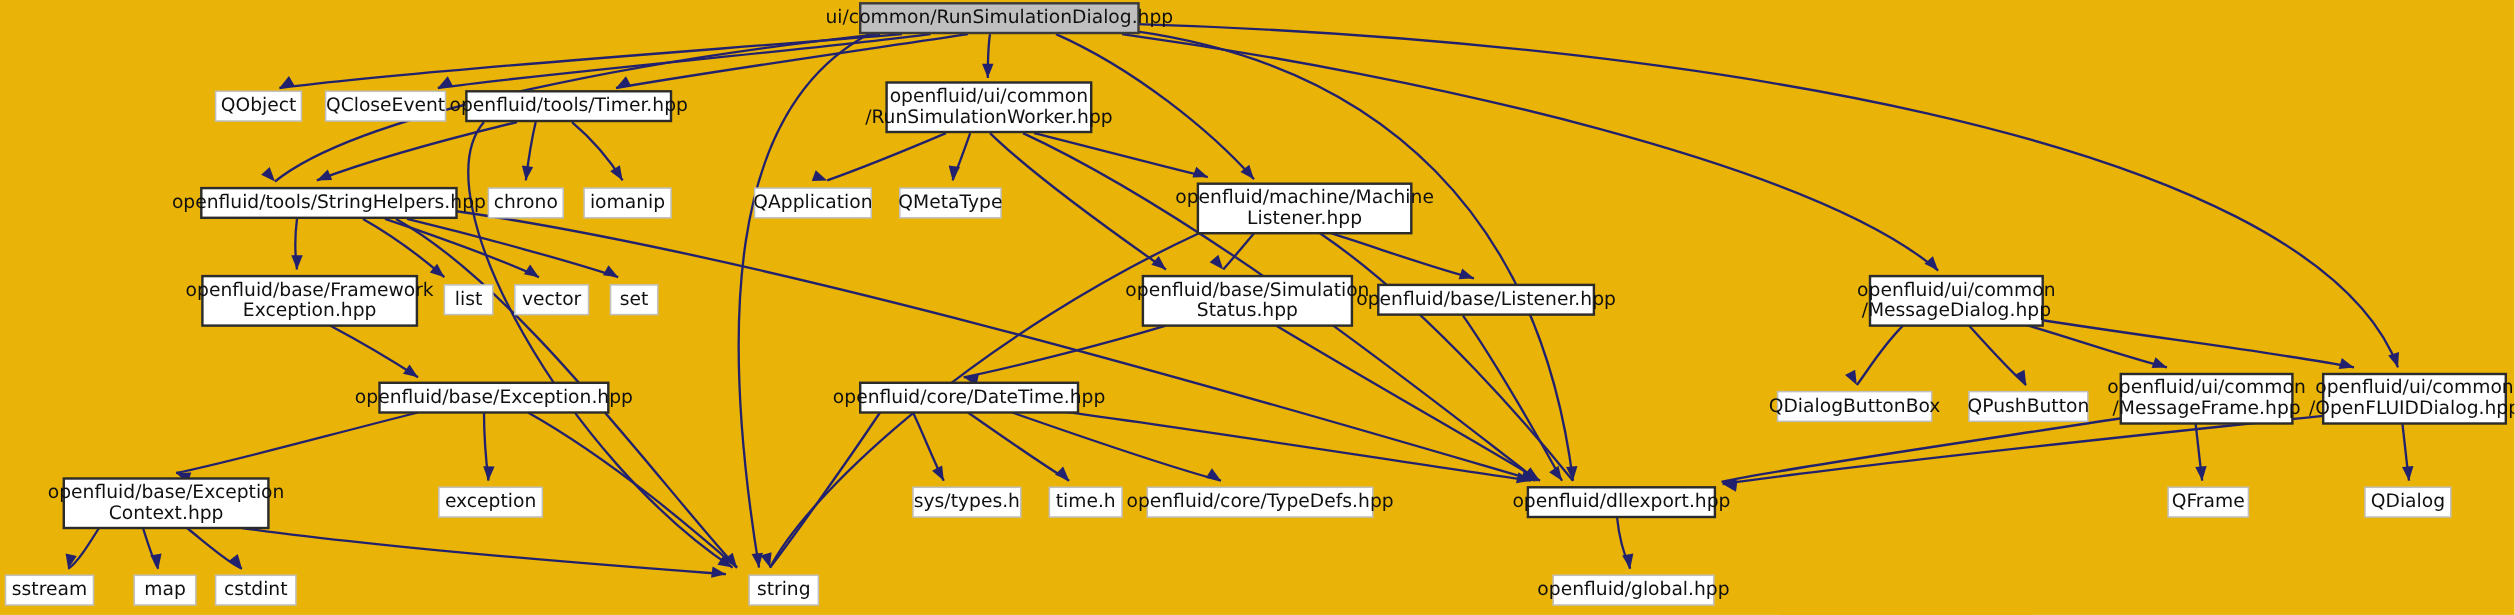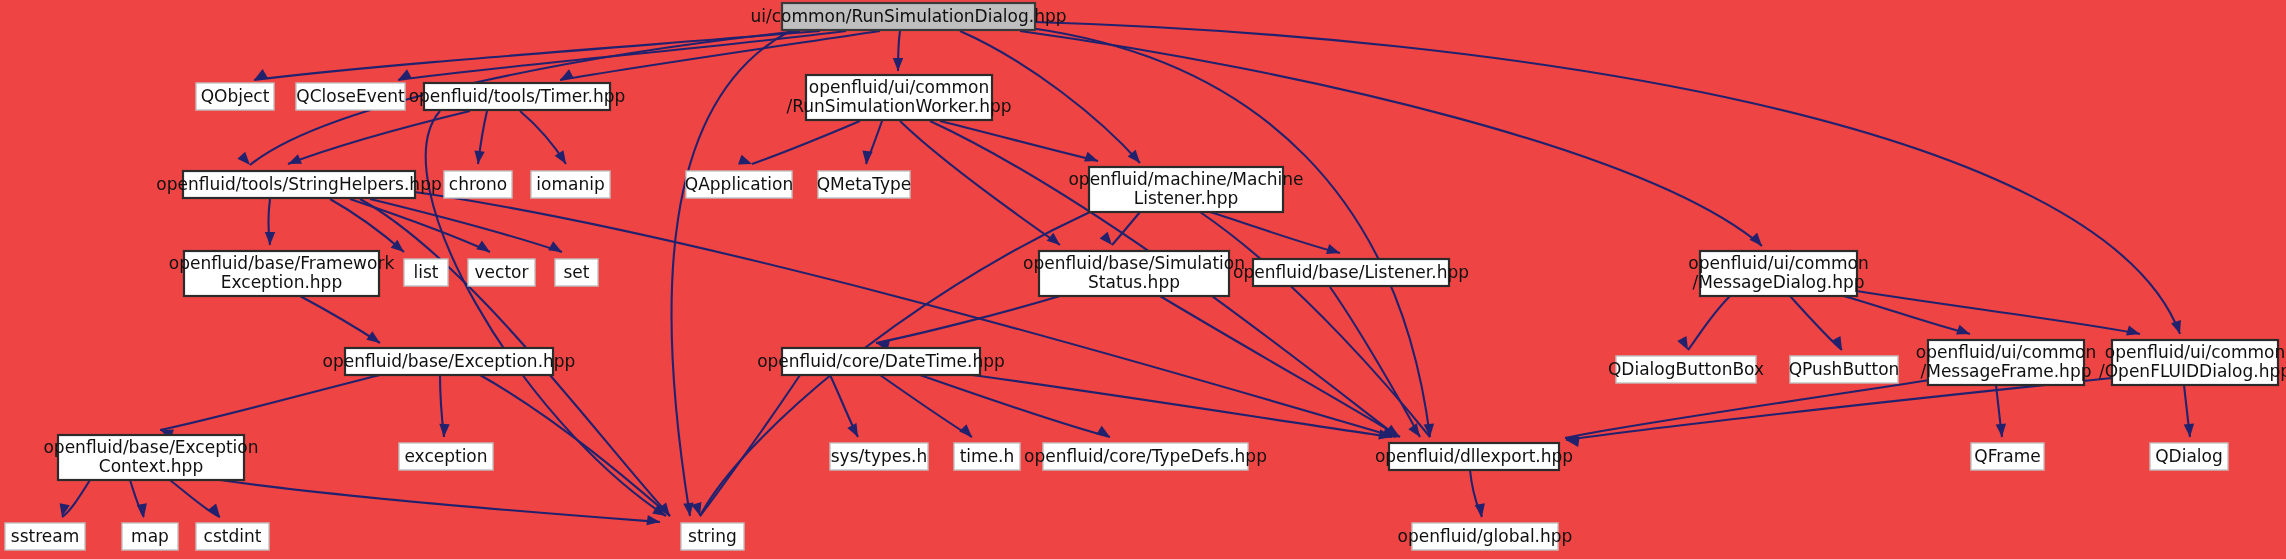--- a/index.html
+++ b/index.html
@@ -1,17 +1,17 @@
 <!DOCTYPE html>
 <html><head>
 <meta charset="utf-8">
 <style>
   html,body{margin:0;padding:0;background:#ffffff;}
   body{font-family:"DejaVu Sans","Liberation Sans",sans-serif;}
-  #graph-wrap{position:relative;width:2286px;height:559px;overflow:hidden;background:#ef4444;text-align:right;}
+  #graph-wrap{position:relative;width:2286px;height:559px;overflow:hidden;background:#eab308;text-align:right;}
   svg{display:block;}
   .node-box{fill:#ffffff;}
   .node-box.thin{stroke:#c0c0c0;stroke-width:1.4;}
   .node-box.bold{stroke:#2b2b2b;stroke-width:2.2;}
   .node-box.root{fill:#bfbfbf;stroke:#3a3a3a;stroke-width:2.2;}
   .node-label{font-family:"DejaVu Sans","Liberation Sans",sans-serif;font-size:17px;fill:#101010;text-anchor:middle;dominant-baseline:middle;}
   .edge{fill:none;stroke:#21216e;stroke-width:2.1;}
   .edge-head{fill:#21216e;stroke:none;}
 </style>
 </head>

